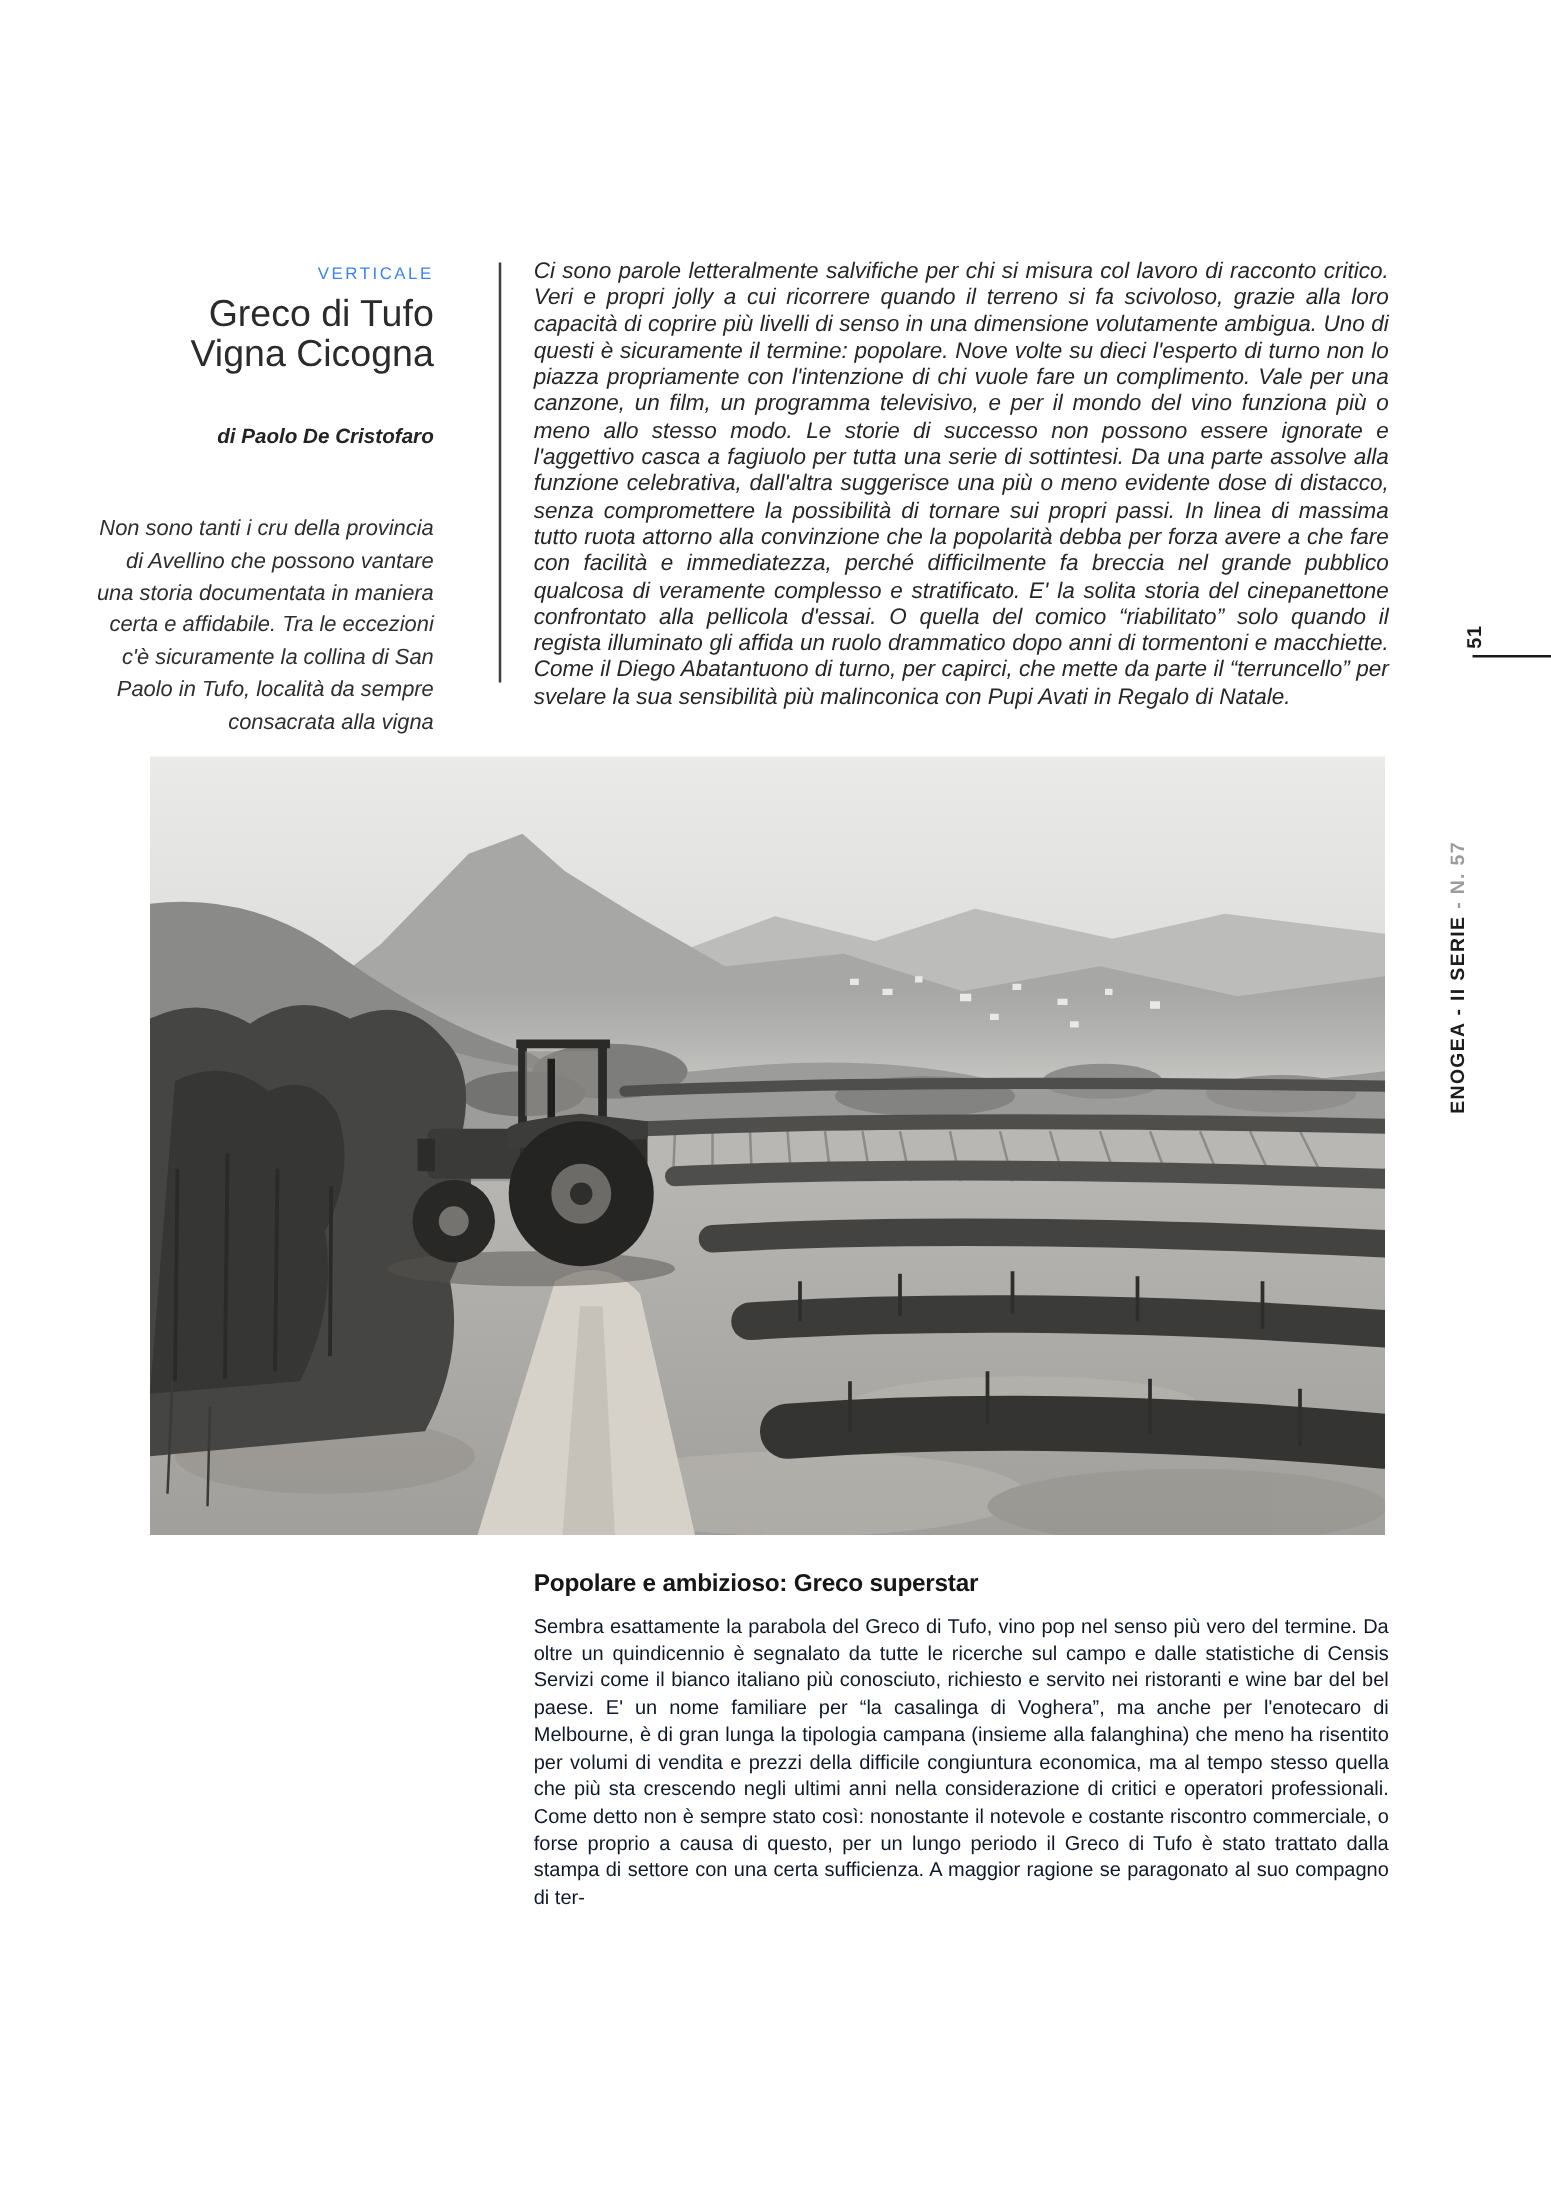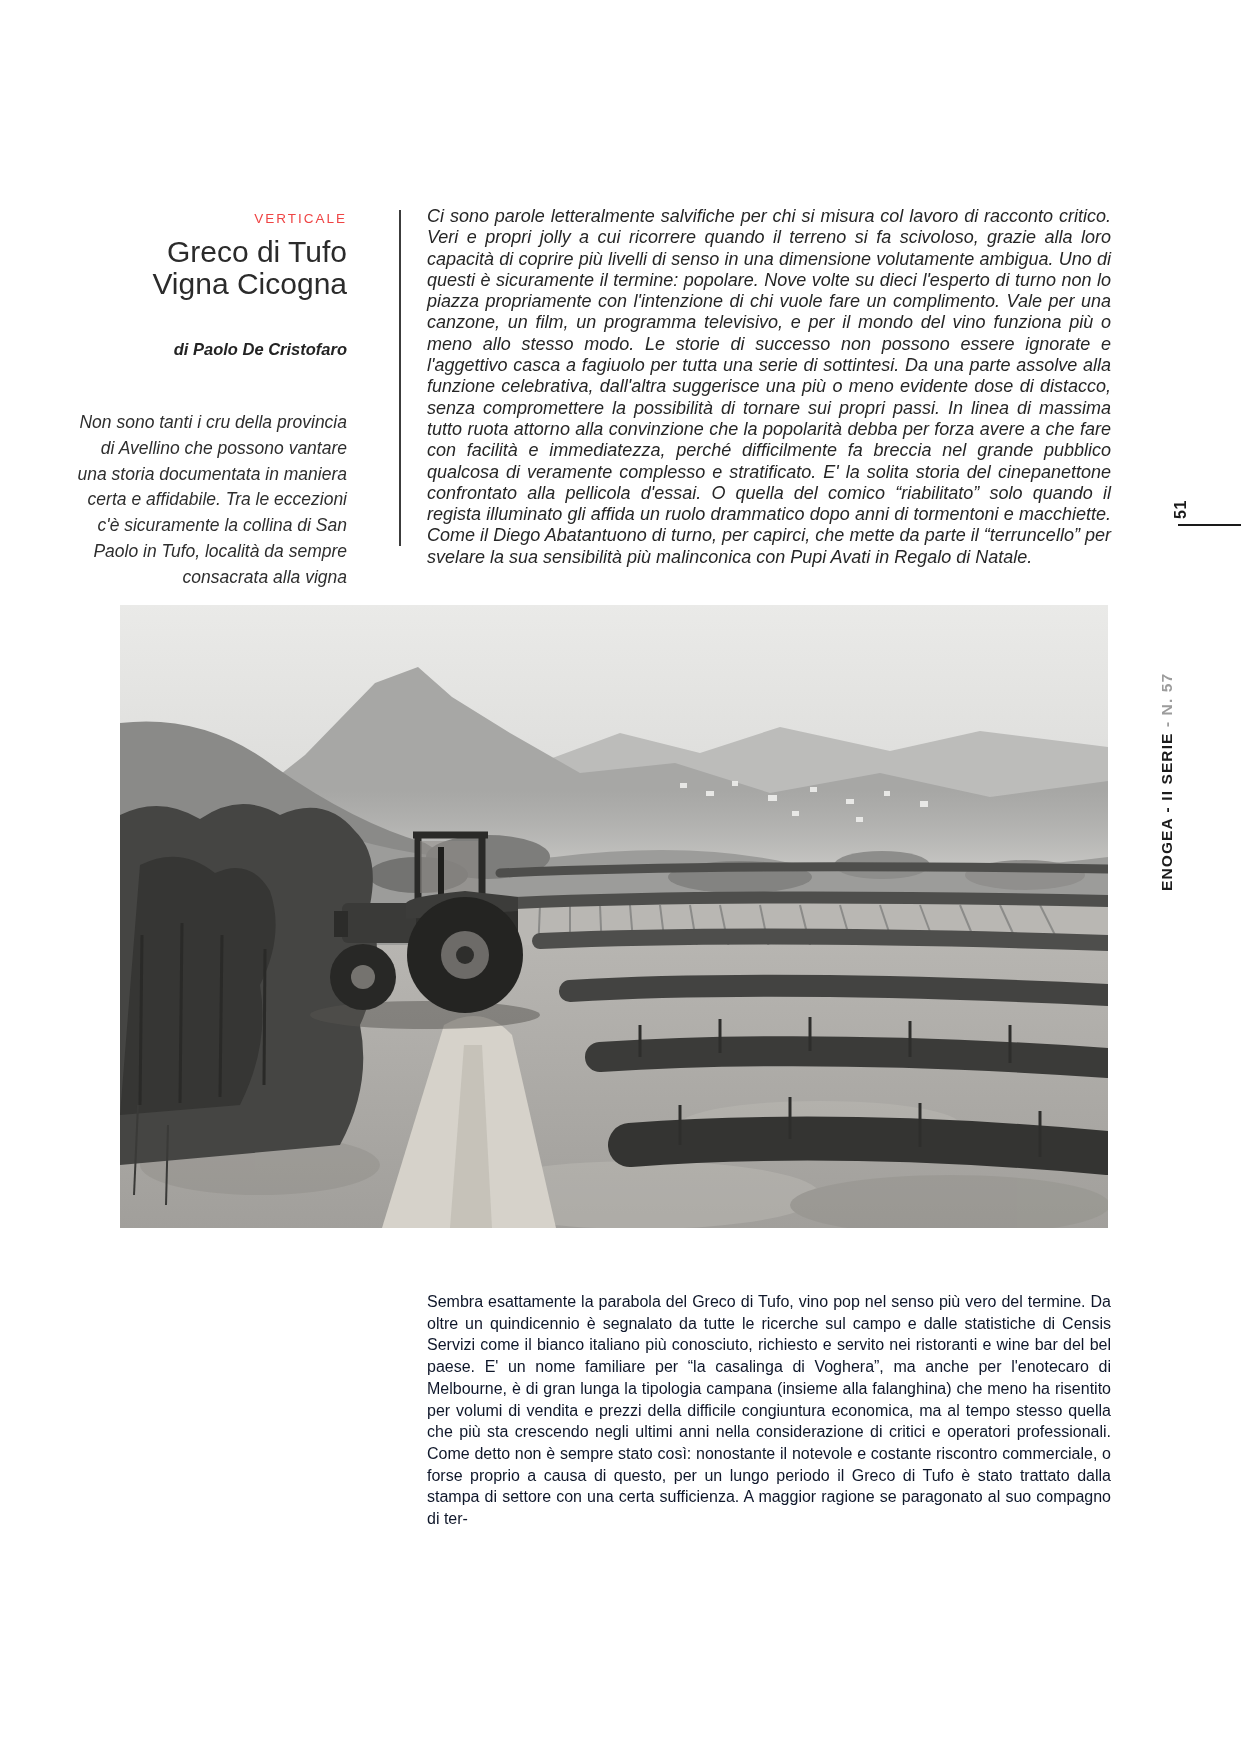--- a/index.html
+++ b/index.html
@@ -5,21 +5,21 @@
   * { margin:0; padding:0; box-sizing:border-box; }
   html,body { background:#ffffff; }
   .page {
     position:relative; width:1241px; height:1754px; background:#ffffff;
     font-family:"Liberation Sans", sans-serif; color:#1f1f1f; overflow:hidden;
   }
   
   .leftcol { position:absolute; left:70px; top:0; width:277px; text-align:right; }
   .kicker {
     position:absolute; right:0; top:211px; width:277px;
-    font-size:13.5px; letter-spacing:2px; color:#ef4444; font-weight:400;
+    font-size:13.5px; letter-spacing:2px; color:#3b82f6; font-weight:400;
   }
   .title {
     position:absolute; right:0; top:236px; width:277px;
     font-size:30px; line-height:32px; font-weight:400; color:#2b2b2b; letter-spacing:0;
   }
   .byline {
     position:absolute; right:0; top:340px; width:277px;
     font-size:16.5px; font-style:italic; font-weight:bold; color:#232323;
   }
   .intro {
@@ -205,19 +205,20 @@
         <circle cx="243" cy="372" r="12" fill="#75736f"></circle>
       </g>
 
       <g stroke="#3a3a38" stroke-width="2">
         <line x1="18" y1="500" x2="14" y2="590"></line>
           <line x1="48" y1="520" x2="46" y2="600"></line>
       </g>
     </svg>
   </figure>
 
+  <h2 class="subhead">Popolare e ambizioso: Greco superstar</h2>
   <p class="bodytext">Sembra esattamente la parabola del Greco di Tufo, vino pop nel senso più vero del termine. Da oltre un quindicennio è segnalato da tutte le ricerche sul campo e dalle statistiche di Censis Servizi come il bianco italiano più conosciuto, richiesto e servito nei ristoranti e wine bar del bel paese. E' un nome familiare per “la casalinga di Voghera”, ma anche per l'enotecaro di Melbourne, è di gran lunga la tipologia campana (insieme alla falanghina) che meno ha risentito per volumi di vendita e prezzi della difficile congiuntura economica, ma al tempo stesso quella che più sta crescendo negli ultimi anni nella considerazione di critici e operatori professionali. Come detto non è sempre stato così: nonostante il notevole e costante riscontro commerciale, o forse proprio a causa di questo, per un lungo periodo il Greco di Tufo è stato trattato dalla stampa di settore con una certa sufficienza. A maggior ragione se paragonato al suo compagno di ter-</p>
 
   <div class="pagenum">51</div>
   <div class="pagenum-rule"></div>
   <div class="vtext"><span class="mag">ENOGEA - II SERIE</span><span class="issue"> - N. 57</span></div>
 
 </div>
 
 </body></html>

